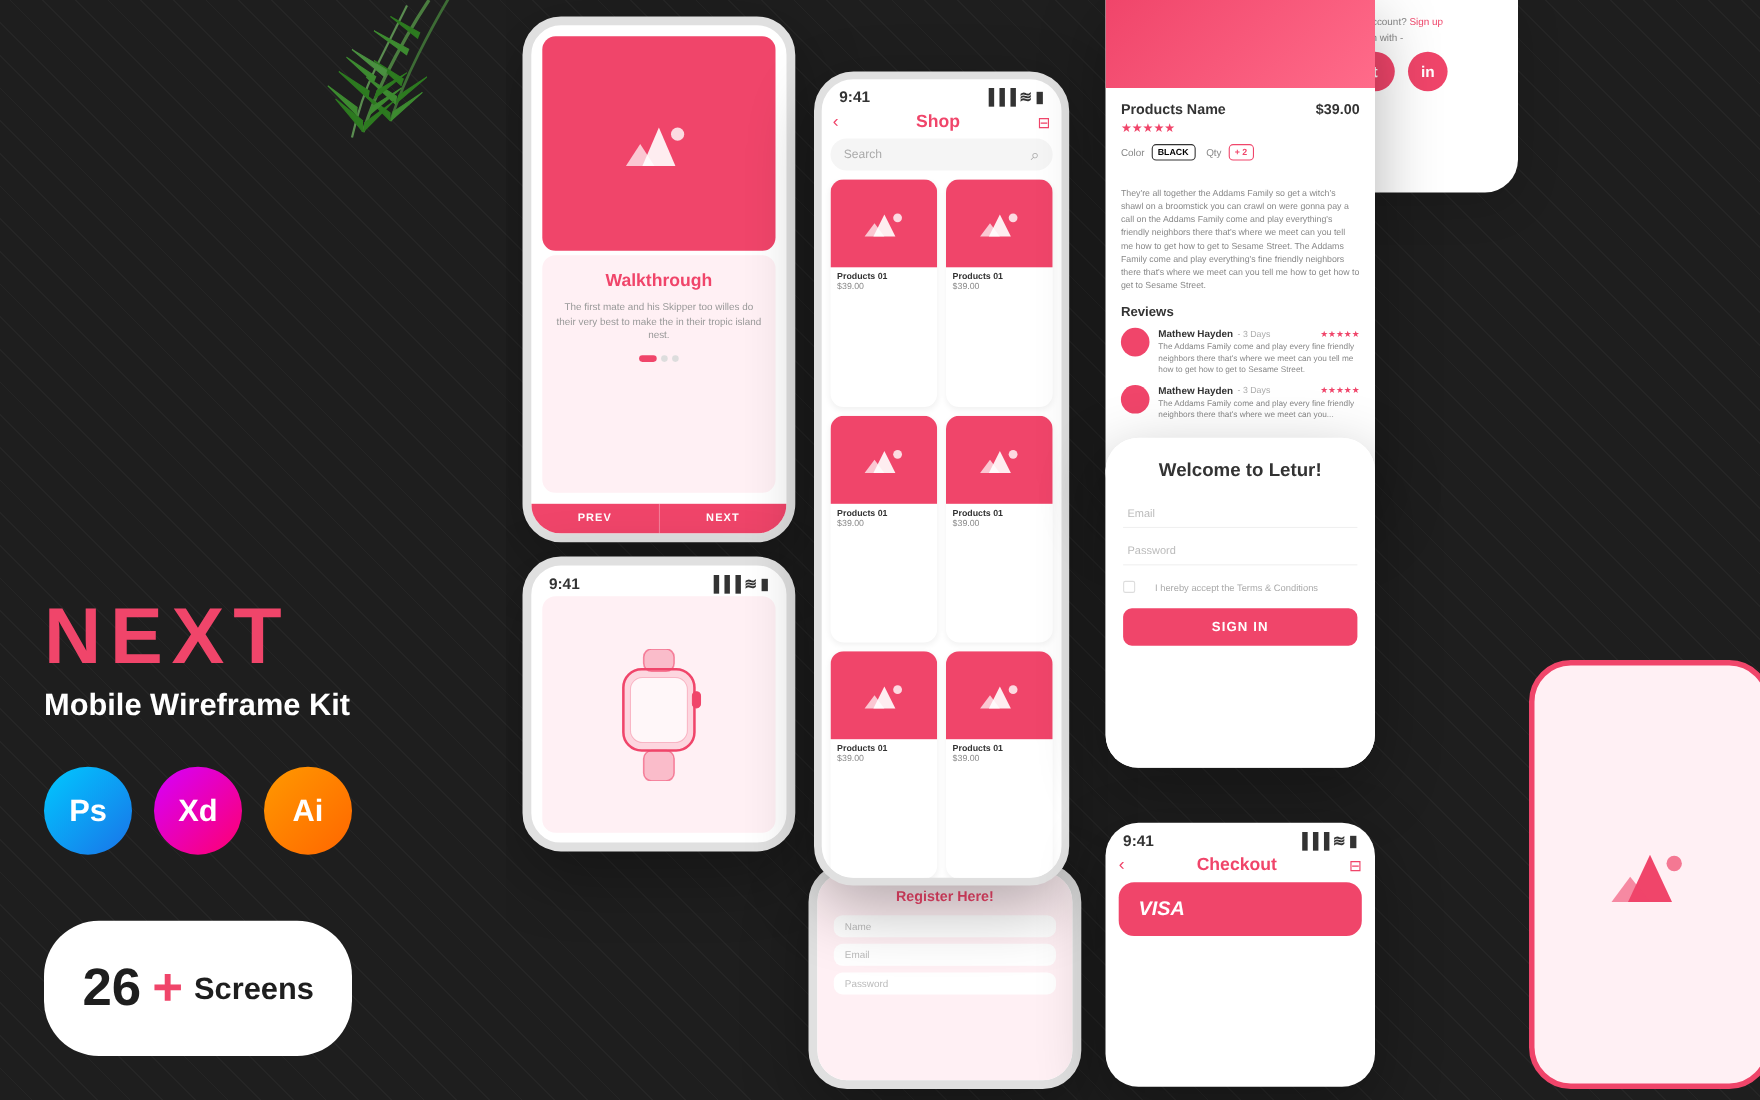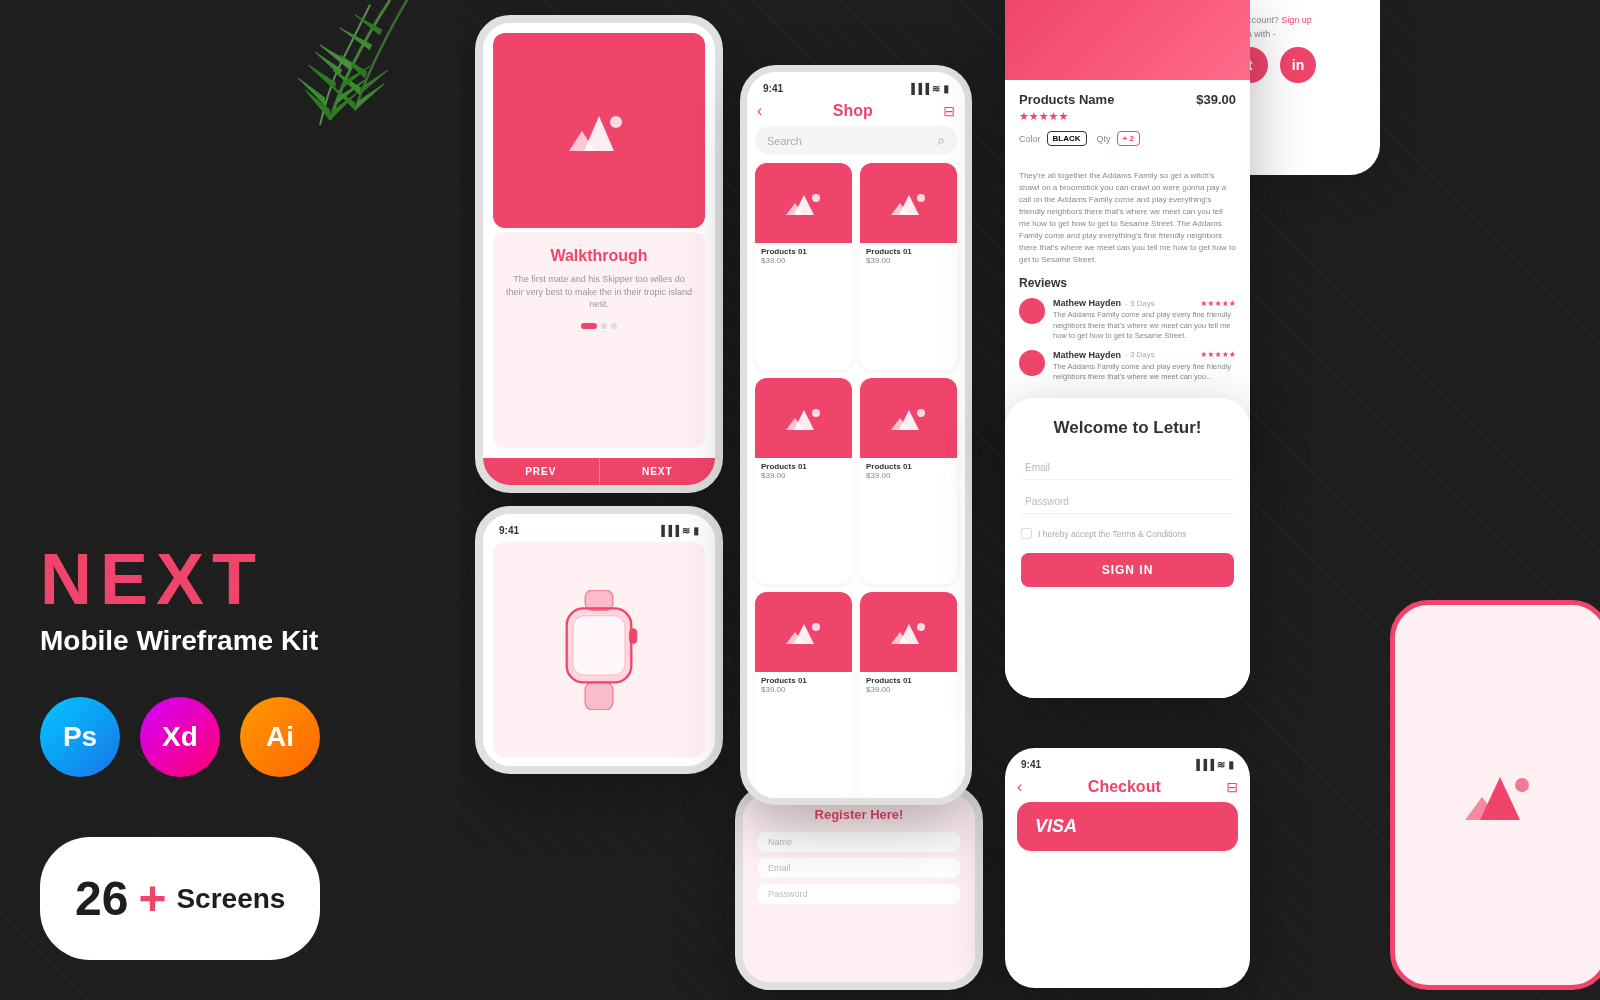--- a/index.html
+++ b/index.html
@@ -141,21 +141,21 @@
       box-shadow: 0 20px 60px rgba(0,0,0,0.3);
       overflow: hidden;
     }
 
     .phone-status-bar {
       height: 28px;
       display: flex;
       align-items: center;
       justify-content: space-between;
       padding: 4px 16px 0;
-      font-size: 10px;
+      font-size: 14px;
       font-weight: 600;
       color: #333;
       position: relative;
       z-index: 5;
       text-align: right;
     }
 
     .status-icons {
       display: flex;
       gap: 3px;
@@ -556,21 +556,21 @@
         </div>
 
       </div>
     </div>
 
     <div class="phone-mockup" style="width:245px; height:300px; top:398px; left:545px; border-radius:30px; overflow:hidden;">
       <div style="padding:20px 16px; height:100%; background:white; display:flex; flex-direction:column; align-items:center;">
         <div style="font-size:17px; font-weight:700; color:#333; margin-bottom:18px; text-align:center;">Welcome to Letur!</div>
         <div style="width:100%; border-bottom:1.5px solid #f0f0f0; padding:6px 4px; font-size:10px; color:#bbb; margin-bottom:10px;">Email</div>
         <div style="width:100%; border-bottom:1.5px solid #f0f0f0; padding:6px 4px; font-size:10px; color:#bbb; margin-bottom:14px;">Password</div>
-        <div style="display:flex; align-items:center; gap:6px; width:100%; margin-bottom:14px;">
+        <div style="display:flex; align-items:center; gap:18px; width:100%; margin-bottom:14px;">
           <div style="width:11px; height:11px; border:1.5px solid #ddd; border-radius:2px; flex-shrink:0;"></div>
           <span style="font-size:8.5px; color:#aaa;">I hereby accept the Terms &amp; Conditions</span>
         </div>
         <div style="width:100%; background:#f0456a; color:white; text-align:center; padding:10px; border-radius:8px; font-size:12px; font-weight:700; letter-spacing:1px;">SIGN IN</div>
       </div>
     </div>
 
     <div class="phone-mockup" style="width:245px; height:240px; top:748px; left:545px; border-radius:30px; overflow:hidden;">
 
       <div class="phone-status-bar">

